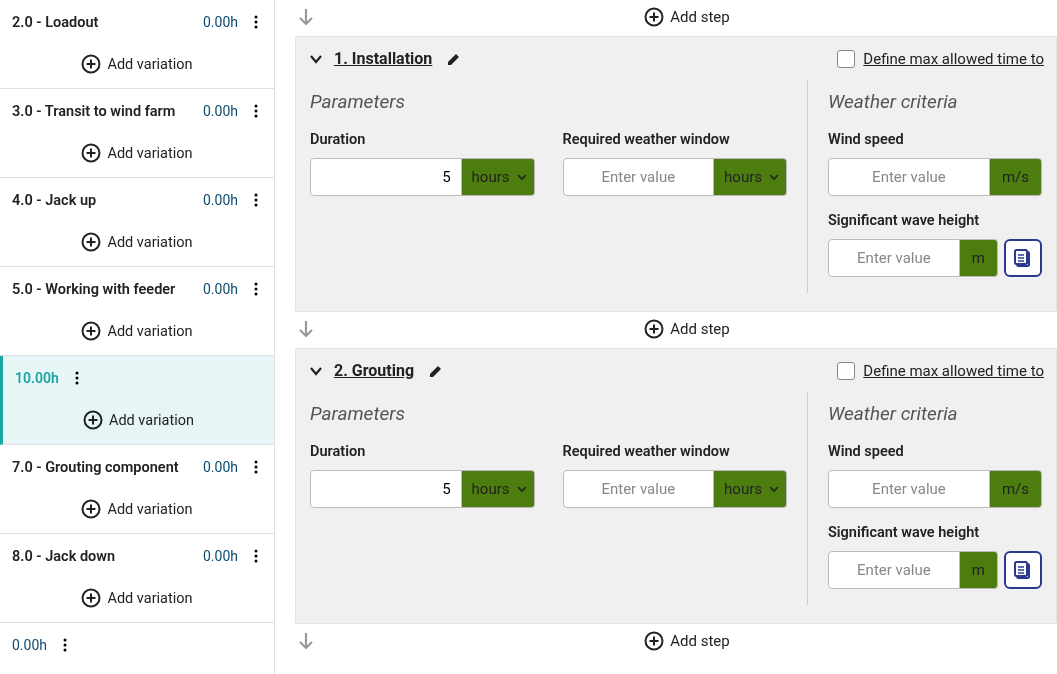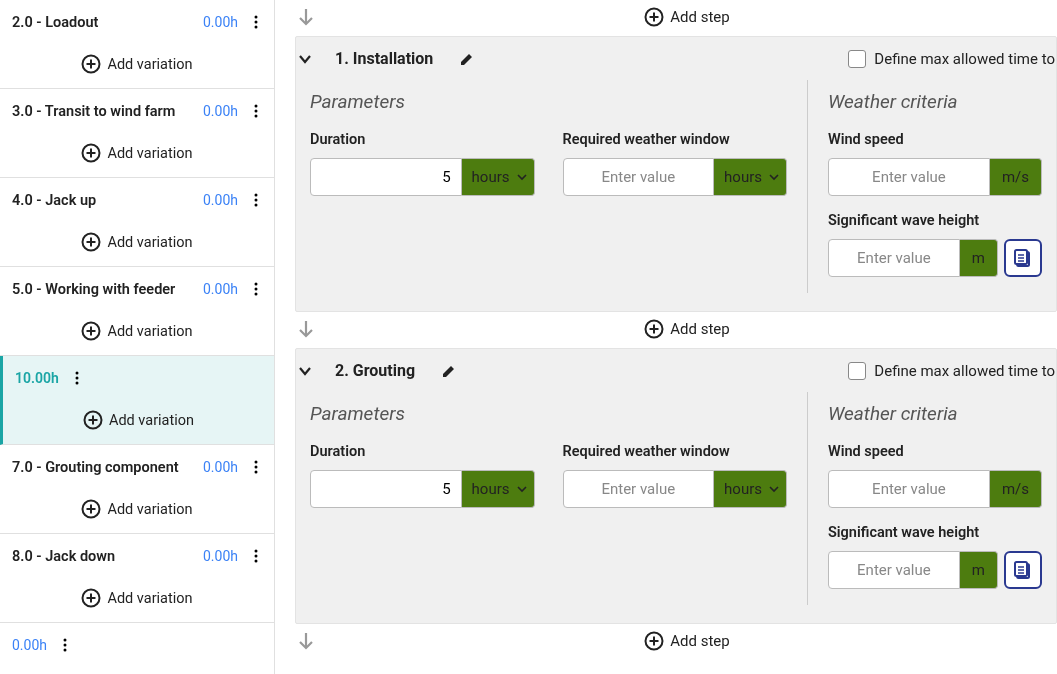--- a/index.html
+++ b/index.html
@@ -3,35 +3,35 @@
 <meta charset="utf-8">
 <style>
 * { box-sizing: border-box; margin: 0; padding: 0; font-family: -apple-system, BlinkMacSystemFont, "Segoe UI", Roboto, sans-serif; }
 body { display: flex; background: #fff; color: #222; font-size: 14px; }
 
 
 .sidebar { width: 275px; border-right: 1px solid #e0e0e0; }
 .task-item { border-bottom: 1px solid #e0e0e0; padding: 0; }
 .task-header { display: flex; align-items: center; padding: 10px 8px 10px 12px; gap: 8px; }
 .task-title { flex: 1; font-weight: 600; font-size: 14.5px; }
-.task-hours { font-size: 14px; color: #3b82f6; }
+.task-hours { font-size: 14px; color: #0c4a6e; }
 .task-item.active { background: #e6f5f5; border-left: 3px solid #1aa5a5; }
 .task-item.active .task-title, .task-item.active .task-hours { color: #1aa5a5; font-weight: 600; }
 .more-btn { width: 20px; height: 24px; display: flex; align-items: center; justify-content: center; cursor: pointer; }
 .add-variation { display: flex; align-items: center; justify-content: center; gap: 6px; padding: 10px 0 14px 0; font-size: 14.5px; cursor: pointer; }
 .add-variation .plus-circle { width: 20px; height: 20px; }
 
 
 .main { flex: 1; padding: 0 0 0 20px; overflow: hidden; }
 .arrow-row { display: flex; align-items: center; padding: 6px 0 8px 0; text-align: right; }
 .arrow-down { width: 22px; height: 22px; color: #999; }
 .add-step-row { flex: 1; display: flex; align-items: center; justify-content: center; gap: 6px; font-size: 15px; cursor: pointer; }
 
 .step-block { background: #f0f0f0; border: 1px solid #e3e3e3; border-radius: 2px; }
-.step-header { display: flex; align-items: center; padding: 12px 1px; gap: 22px; }
+.step-header { display: flex; align-items: center; padding: 12px 12px; gap: 10px; text-decoration: underline; }
 .chevron { width: 16px; height: 16px; cursor: pointer; }
 .step-title { font-weight: 700; font-size: 16px; }
 .edit-icon { width: 16px; height: 16px; cursor: pointer; margin-left: 4px; }
 .step-header-right { margin-left: auto; display: flex; align-items: center; gap: 8px; font-size: 15px; }
 .checkbox { width: 18px; height: 18px; border: 1.5px solid #888; border-radius: 3px; background: #fff; cursor: pointer; }
 
 .step-body { display: flex; padding: 0 14px 18px 4px; gap: 0; }
 .params-col { flex: 1; padding: 10px 20px 0 10px; }
 .weather-col { width: 235px; border-left: 1px solid #ccc; padding: 10px 0 0 20px; }
 .section-title { font-style: italic; font-size: 19px; color: #555; margin-bottom: 18px; }

